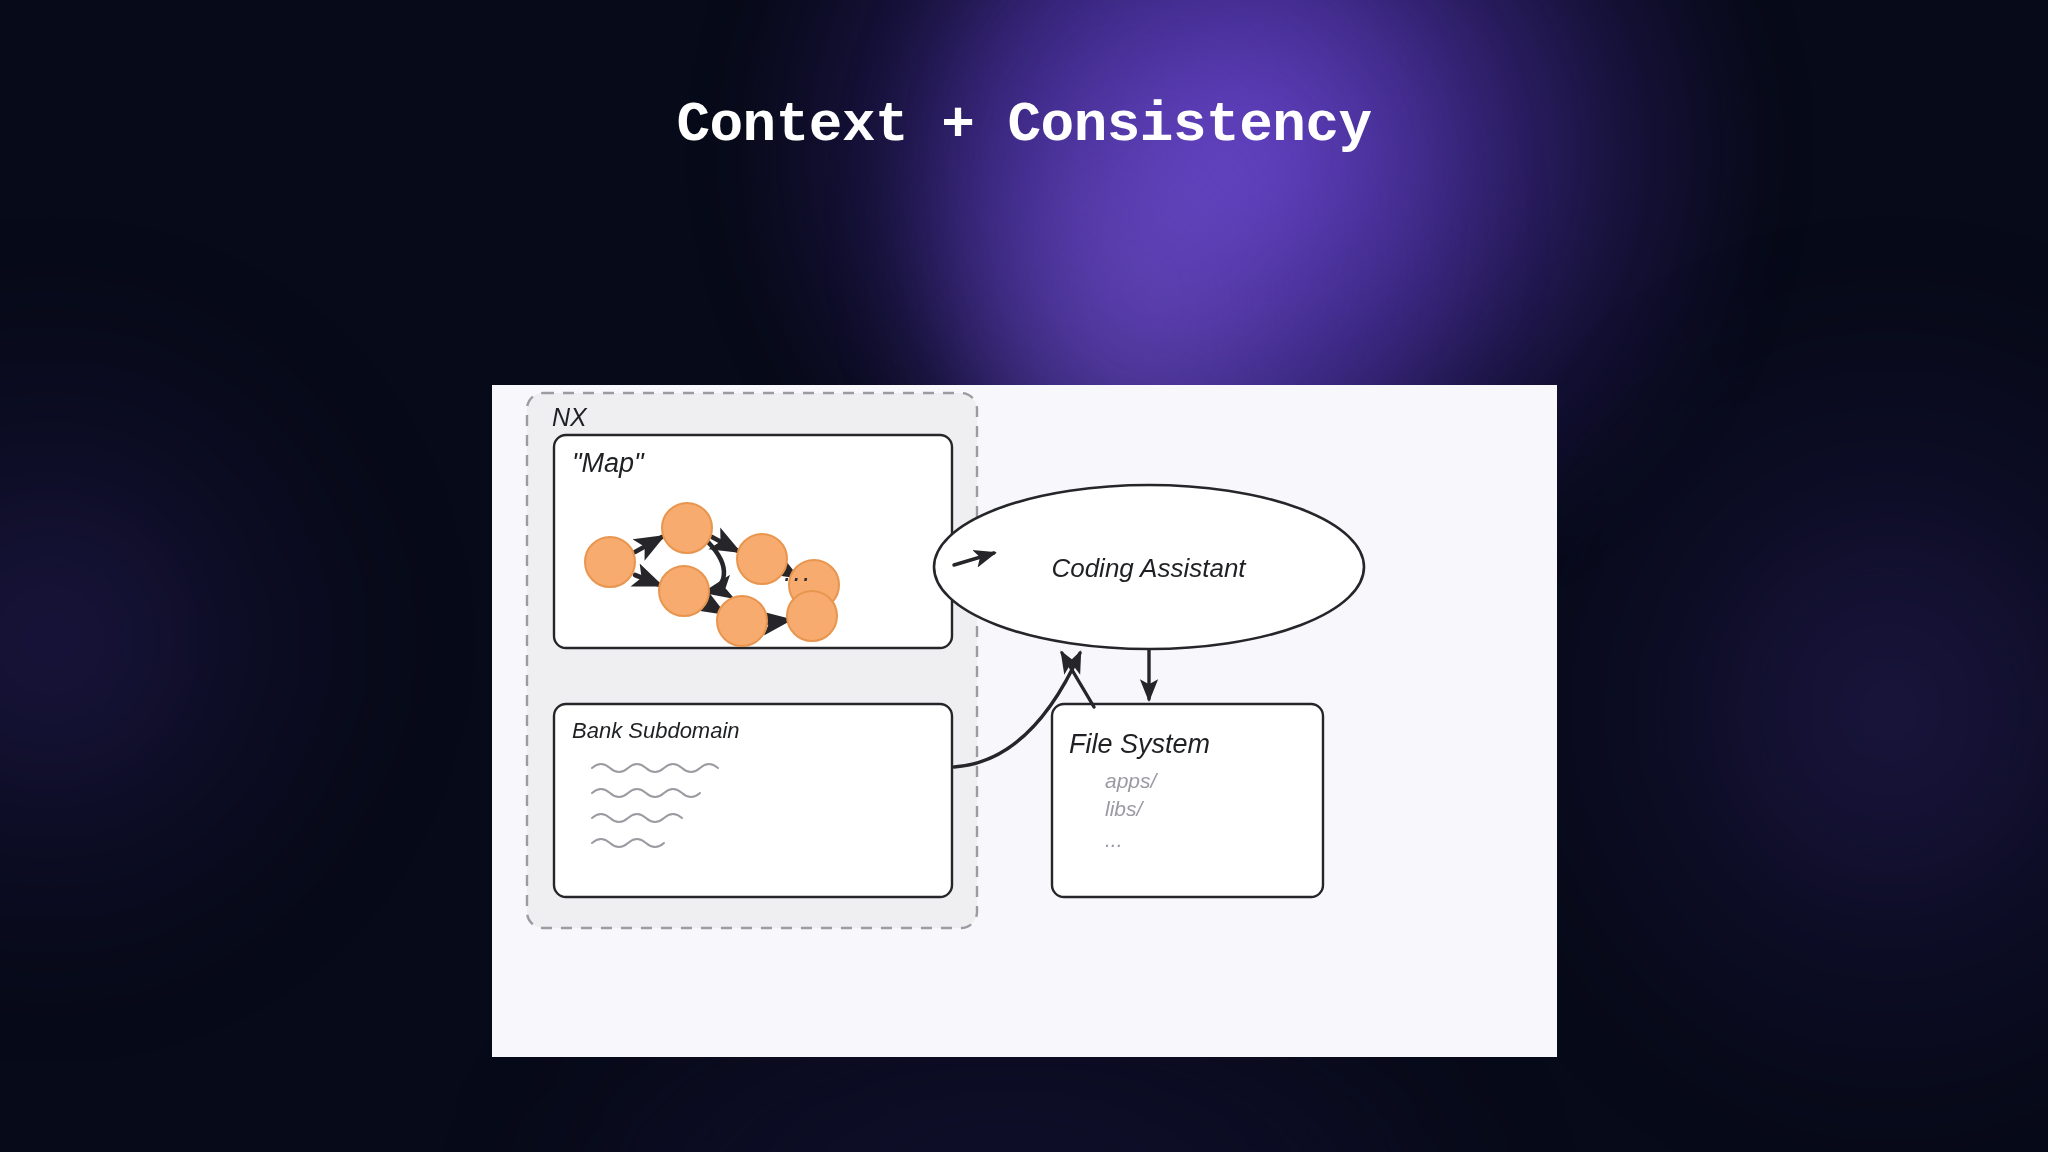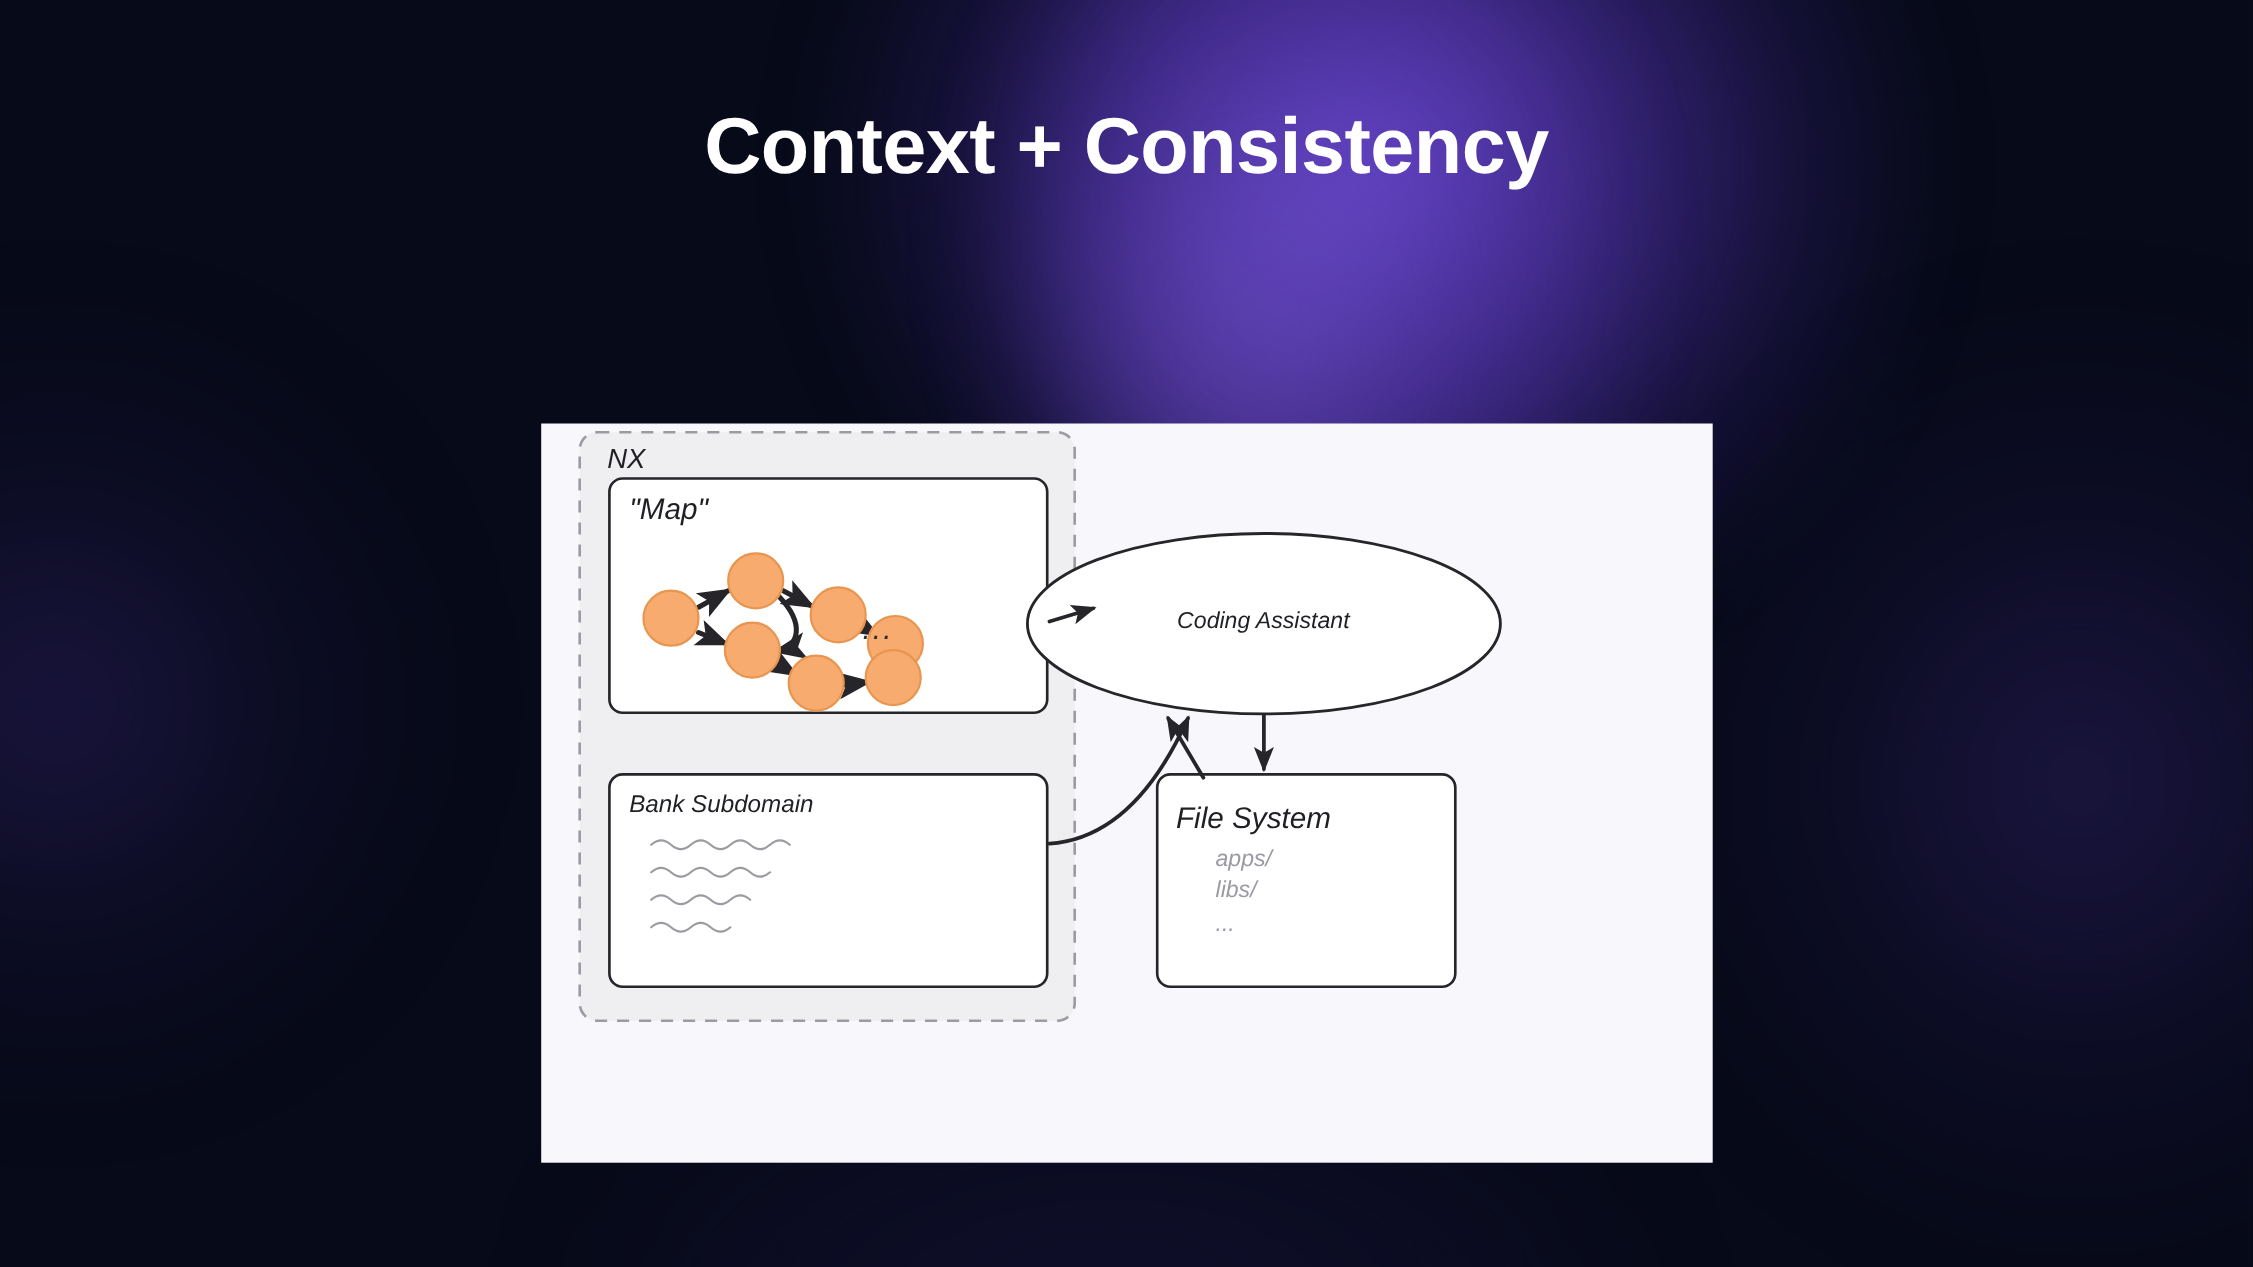--- a/index.html
+++ b/index.html
@@ -75,26 +75,27 @@
 
   
   #heading {
     position: absolute;
     left: 0; top: 96px;
     width: 2048px;
     text-align: center;
     z-index: 5;
   }
   #title {
-    font-size: 72px;
+    font-size: 56px;
     font-weight: 700;
     color: #ffffff;
     letter-spacing: -0.5px;
     line-height: 1.05;
     white-space: nowrap;
+    font-family: Liberation Mono, monospace;
   }
   #subtitle {
     margin-top: 12px;
     font-size: 74px;
     font-weight: 400;
     color: #f4f3fb;
     letter-spacing: -0.5px;
     line-height: 1.1;
     white-space: nowrap;
   }
@@ -120,21 +121,21 @@
     color: #1f2023;
     font-family: "Liberation Sans", sans-serif;
     white-space: nowrap;
   }
   #nx-label        { left: 60px;  top: 18px;  font-size: 25px; }
   #map-label       { left: 80px;  top: 63px;  font-size: 27px; }
   #bank-label      { left: 80px;  top: 333px; font-size: 22px; }
   #fs-label        { left: 577px; top: 344px; font-size: 27px; }
   #assistant-label {
     left: 470px; top: 168px; width: 373px;
-    text-align: center; font-size: 21px;
+    text-align: center; font-size: 26px;
   }
   #map-ellipsis    { left: 292px; top: 172px; font-size: 27px; color: #2c2d31; letter-spacing: 2px; }
 
   .fs-entry {
     position: absolute;
     left: 593px;
     font-size: 21px;
     color: #9a9aa3;
     white-space: nowrap;
     margin-left: 20px;

